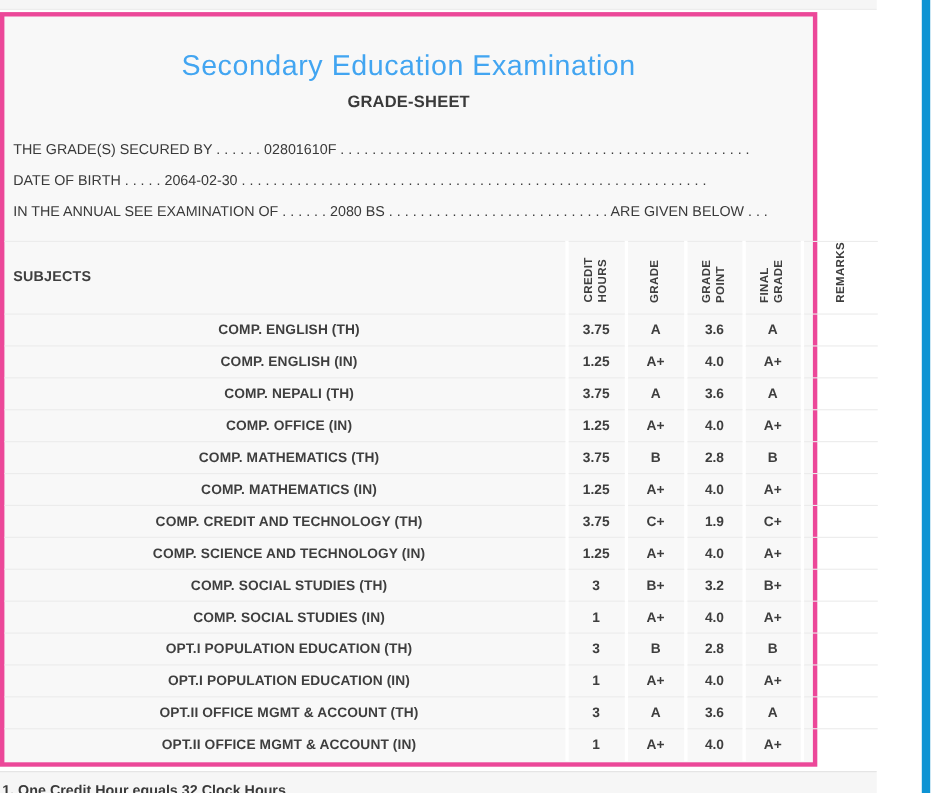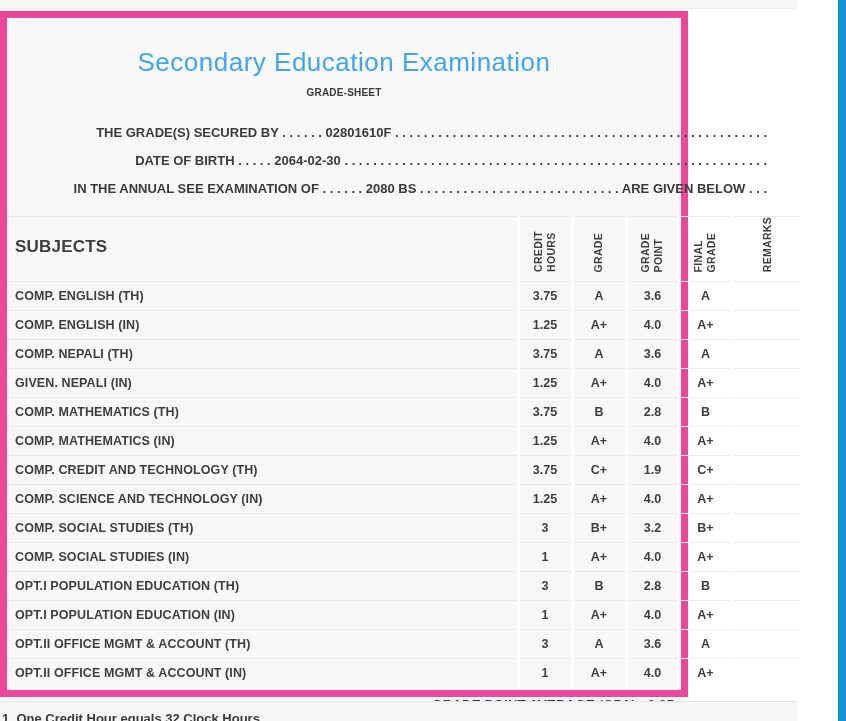--- a/index.html
+++ b/index.html
@@ -10,68 +10,68 @@
     background:#fff; overflow:hidden; color:#3d3d3d;
   }
   .top-strip {
     position:absolute; left:0; top:0; width:797px; height:9px;
     background:#f6f6f6; border-bottom:1px solid #ededed;
   }
   .right-bar {
     position:absolute; left:838px; top:0; width:8px; height:721px;
   }
   .panel {
-    position:absolute; left:0; top:11px; width:688px; height:686px;
-    background:#f8f8f8; border:7px solid #ec4899;
+    position:absolute; left:0; top:11px; width:743px; height:686px;
+    background:#f8f8f8; border:4px solid #ec4899;
   }
   .page-title {
     margin-top:29px; text-align:center;
     font-size:26px; font-weight:400; letter-spacing:0.5px;
   }
   .sheet-label {
     margin-top:9px; text-align:center;
-    font-size:10px; font-weight:700; color:#3a3a3a; letter-spacing:0.2px;
+    font-size:15px; font-weight:700; color:#3a3a3a; letter-spacing:0.2px;
   }
   .info-lines { margin-top:21px; }
   .info-line {
     padding-left:8px; height:28px; line-height:28px;
-    font-size:13px; font-weight:700; color:#3a3a3a;
-    white-space:nowrap; overflow:hidden; width:760px;text-align:right;
+    font-size:13px; font-weight:400; color:#3a3a3a;
+    white-space:nowrap; overflow:hidden; width:760px;
   }
   table.grades {
     width:100%; border-collapse:collapse; table-layout:fixed;
     margin-top:13px;
   }
   col.c-subj { width:511px; }
   col.c-cred { width:54px; }
   col.c-grad { width:54px; }
   col.c-gpt  { width:53px; }
   col.c-fin  { width:53px; }
   col.c-rem  { width:69px; }
   .grades th, .grades td {
     border-top:1px solid #ececec;
     border-left:3px solid #ffffff;
     font-weight:700; color:#3e3e3e;
   }
   .grades th:first-child, .grades td:first-child { border-left:none; }
   .grades thead th { height:50px; vertical-align:bottom; padding-bottom:5px; }
   .grades thead th.h-subj {
     vertical-align:middle; text-align:left; padding-left:8px;
-    font-size:17px; letter-spacing:0.2px;
+    font-size:13px; letter-spacing:0.2px;
   }
   .vtext {
     display:inline-block;
     writing-mode:vertical-rl; transform:rotate(180deg);
     white-space:pre-line;
     font-size:10.5px; line-height:1.25; letter-spacing:0.3px;
     text-align:left;
   }
   .grades thead th.h-rot { text-align:center; }
   .grades tbody td { height:29px; font-size:12.5px; }
-  .grades tbody td.subj { text-align:left; padding-left:8px; letter-spacing:0.1px; }
+  .grades tbody td.subj { text-align:center; padding-left:8px; letter-spacing:0.1px; }
   .grades tbody td.num  { text-align:center; }
   .gpa-line {
     margin-top:9px; text-align:right; padding-right:7px;
     font-size:13.5px; font-weight:700; color:#3a3a3a;
   }
   .bottom-strip {
     position:absolute; left:0; top:701px; width:797px; height:40px;
     background:#f6f6f6; border-top:1px solid #e4e4e4;
   }
   .footnote {
@@ -146,21 +146,21 @@
       </tr>
           <tr>
         <td class="subj">COMP. NEPALI (TH)</td>
         <td class="num">3.75</td>
         <td class="num">A</td>
         <td class="num">3.6</td>
         <td class="num">A</td>
         <td class="num"></td>
       </tr>
           <tr>
-        <td class="subj">GIVEN. NEPALI (IN)</td>
+        <td class="subj">COMP. OFFICE (IN)</td>
         <td class="num">1.25</td>
         <td class="num">A+</td>
         <td class="num">4.0</td>
         <td class="num">A+</td>
         <td class="num"></td>
       </tr>
           <tr>
         <td class="subj">COMP. MATHEMATICS (TH)</td>
         <td class="num">3.75</td>
         <td class="num">B</td>

